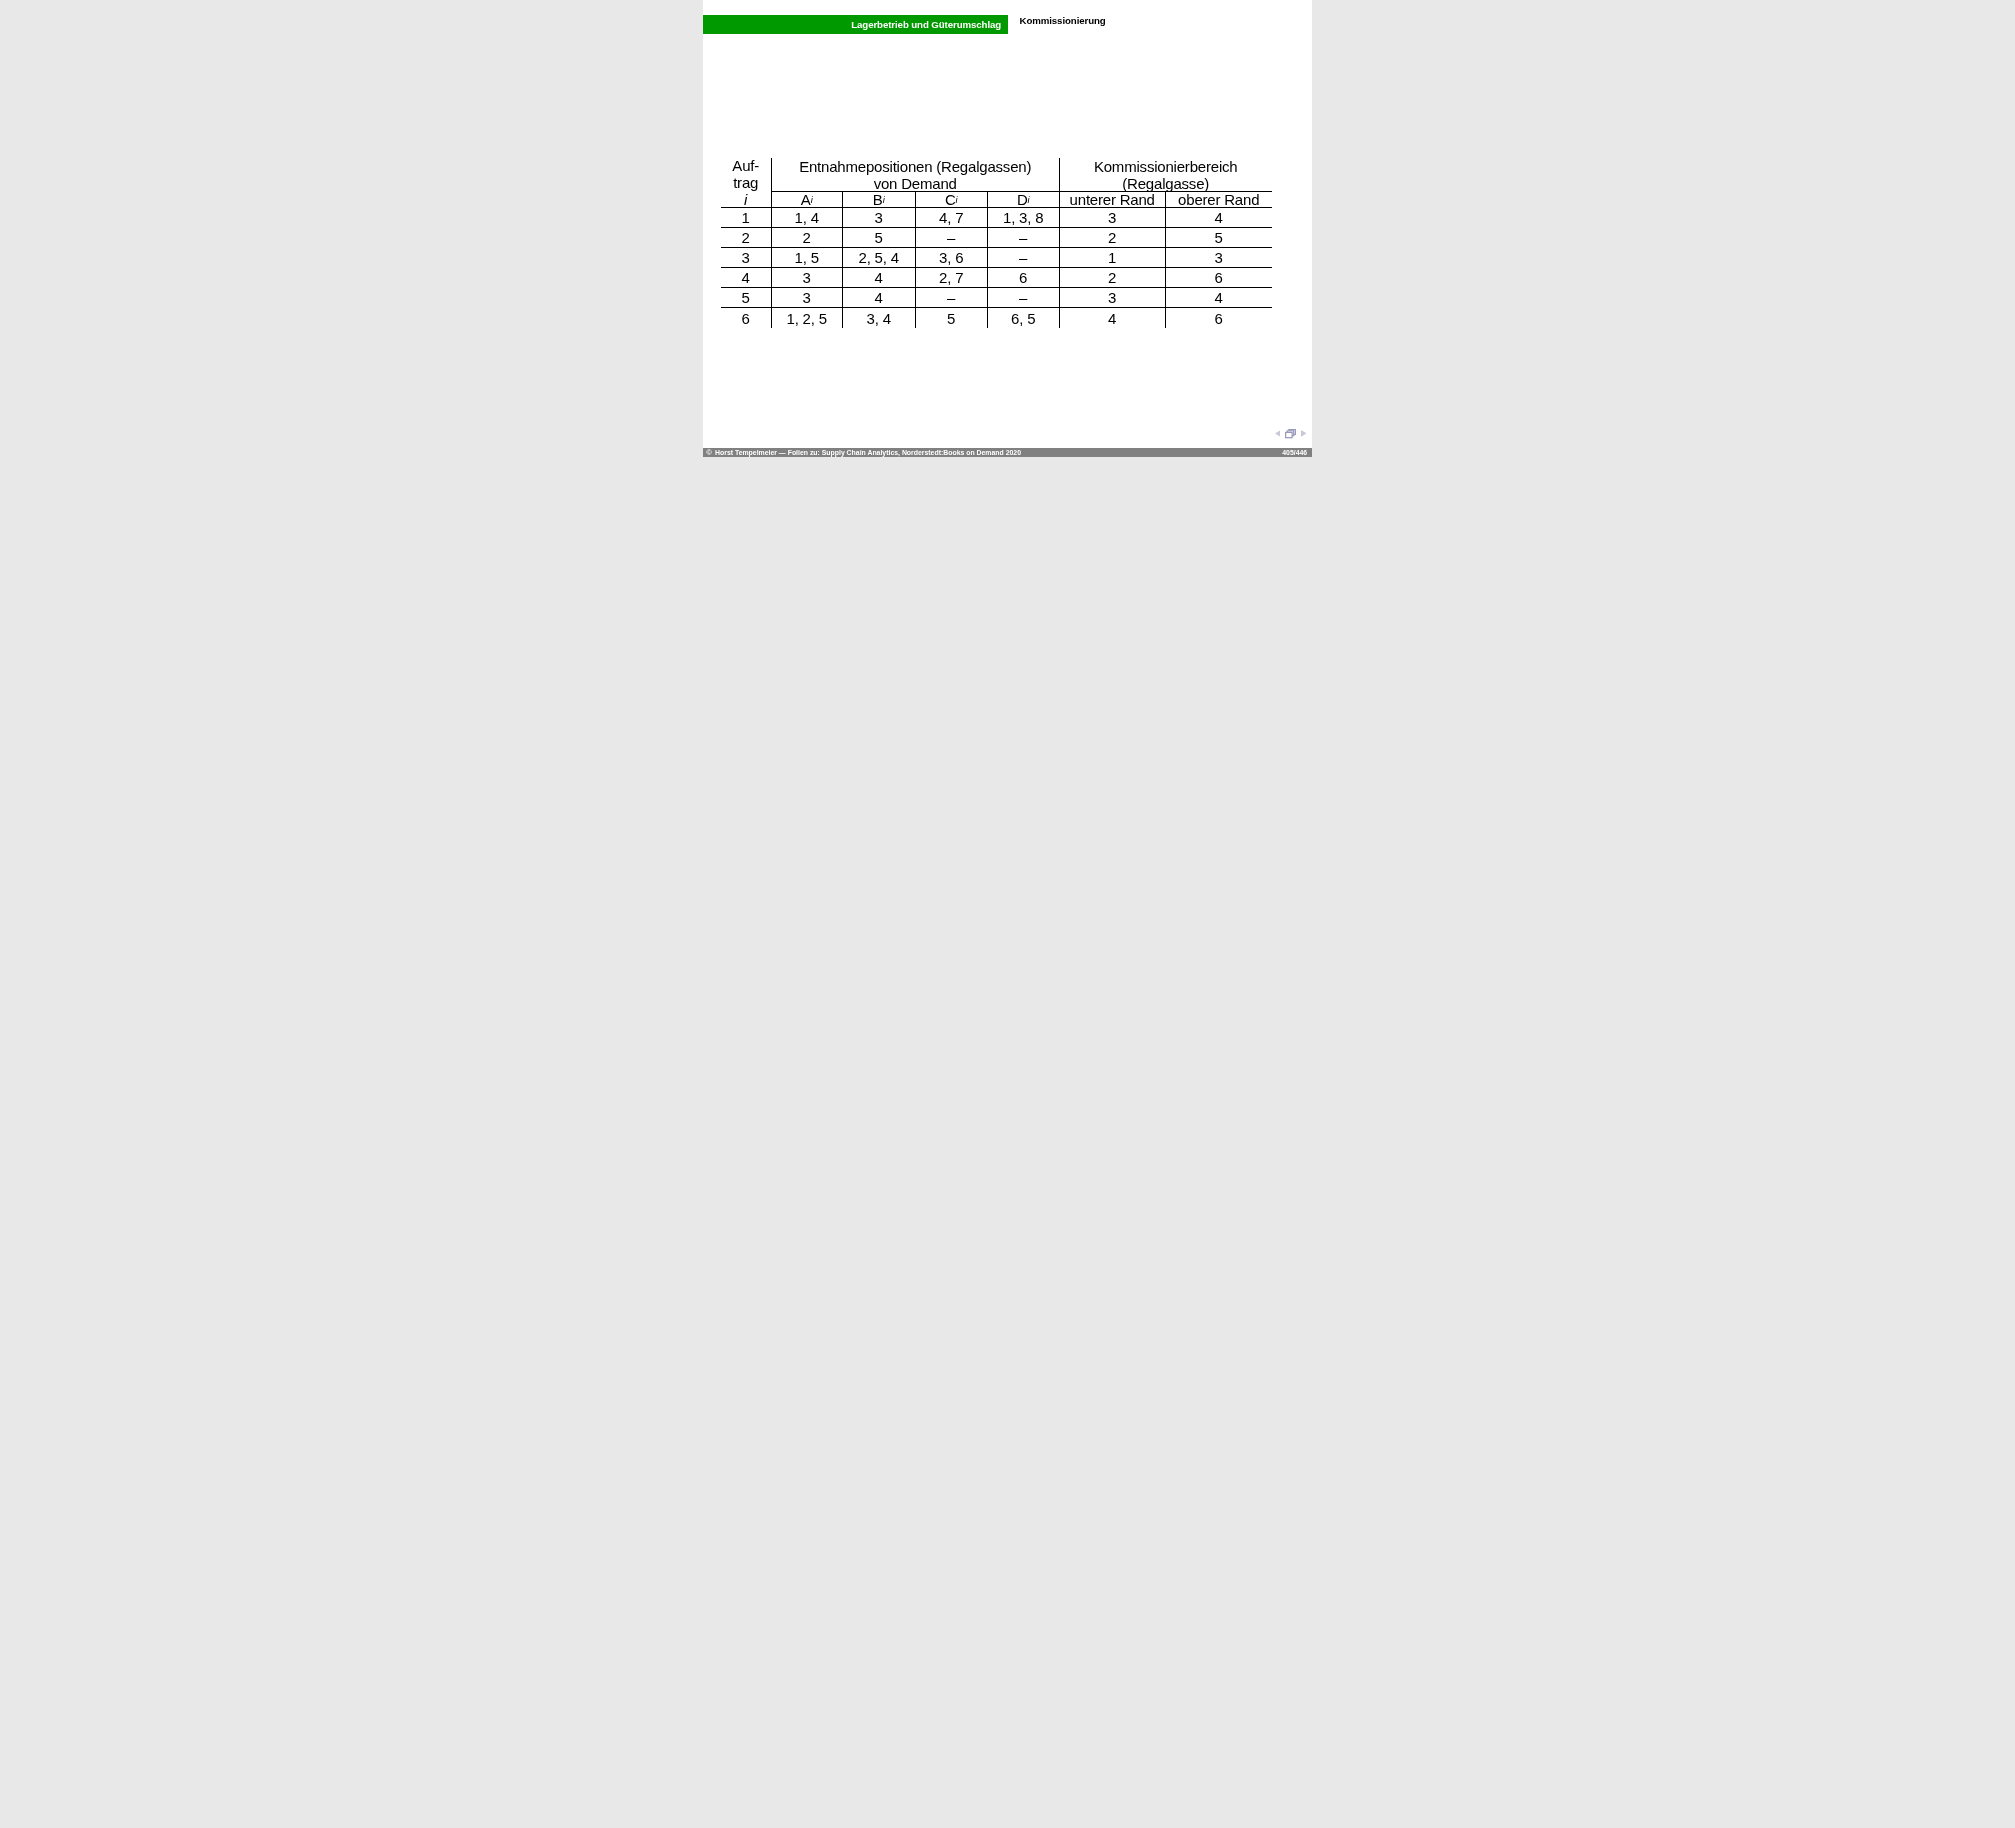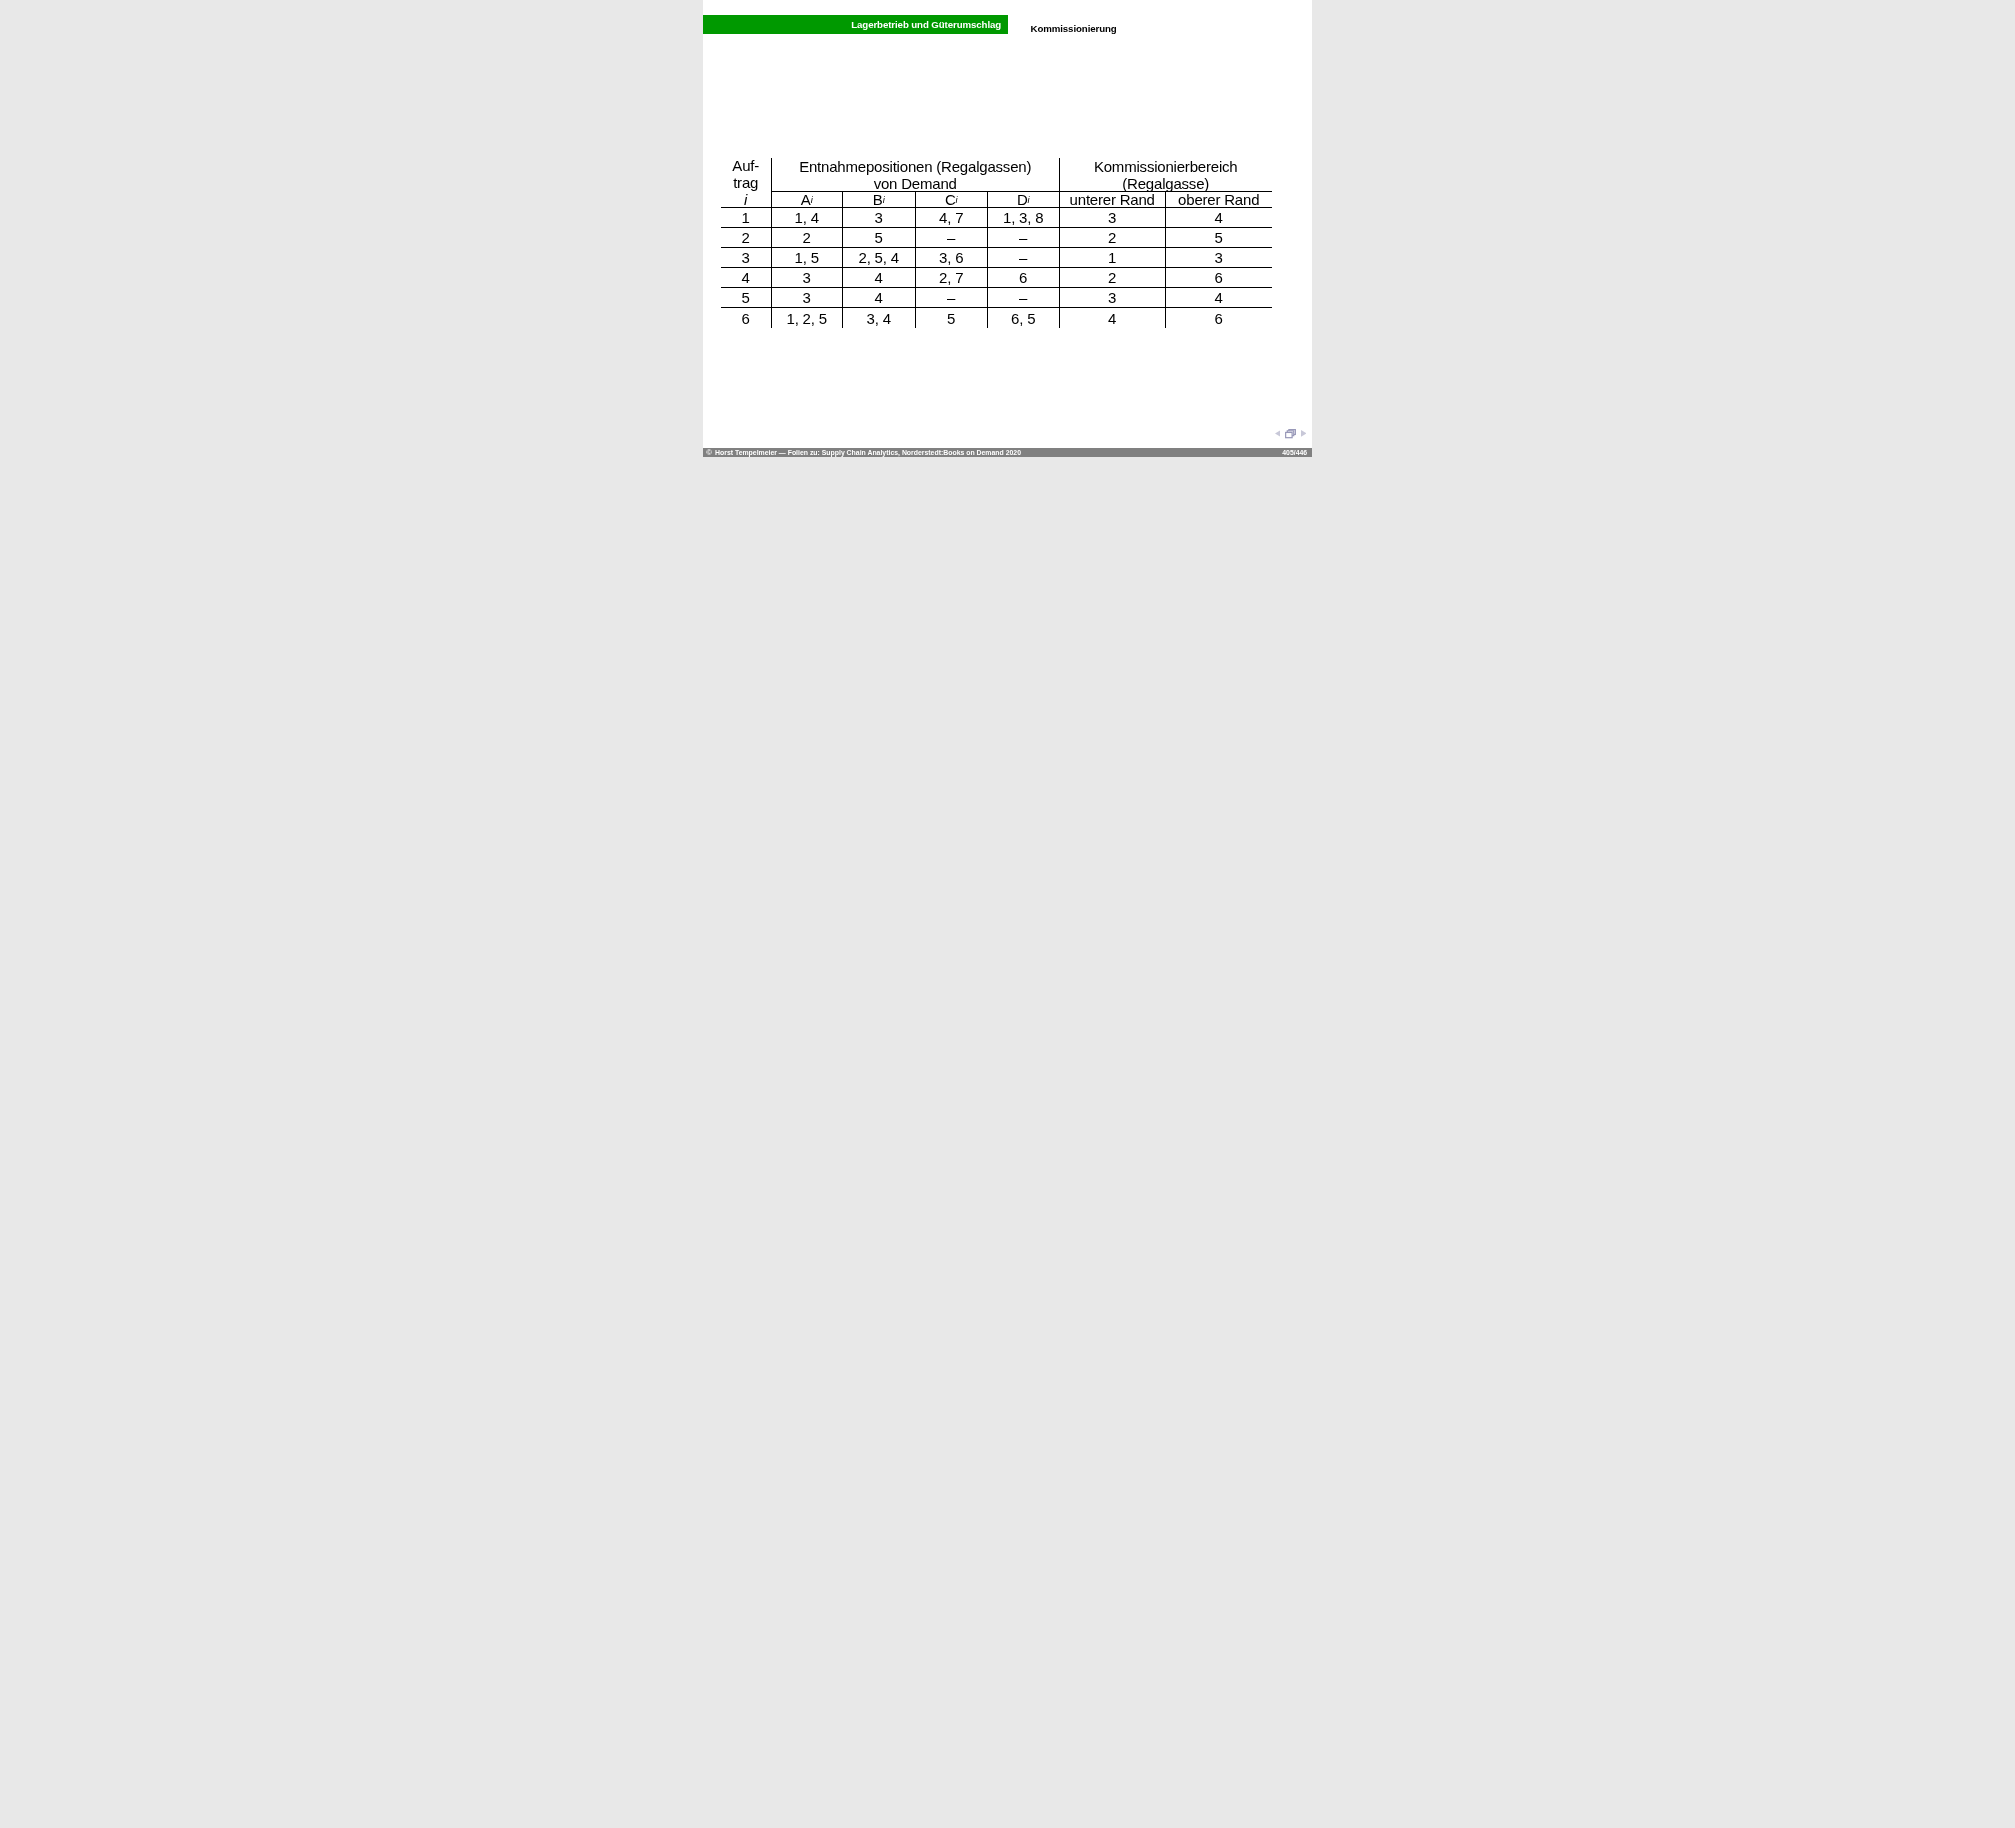--- a/index.html
+++ b/index.html
@@ -21,22 +21,22 @@
   
   .topbar{position:absolute;top:15px;left:0;width:100%;height:18.5px;display:flex;}
   .topbar-left{
     width:50%;background:var(--green);color:#ffffff;
     display:flex;align-items:center;justify-content:flex-end;
     padding-right:6.4px;box-sizing:border-box;
     font-weight:bold;font-size:9.7px;letter-spacing:-0.1px;
   }
   .topbar-right{
     width:50%;background:#ffffff;color:#000000;
-    display:flex;align-items:flex-end;
-    padding-left:23px;box-sizing:border-box;
+    display:flex;align-items:flex-start;
+    padding-left:12px;box-sizing:border-box;
     font-weight:bold;font-size:9.7px;letter-spacing:-0.1px;
   }
   
   .redband{
     position:absolute;top:18.5px;left:0;width:100%;height:68px;
     background:var(--red);color:#ffffff;
     padding:10.5px 0 0 15.3px;box-sizing:border-box;
   }
   .title{font-size:23.4px;line-height:1.0;letter-spacing:-0.4px;}
   .subtitle{font-size:13px;line-height:1.0;margin-top:10.5px;letter-spacing:-0.2px;}

